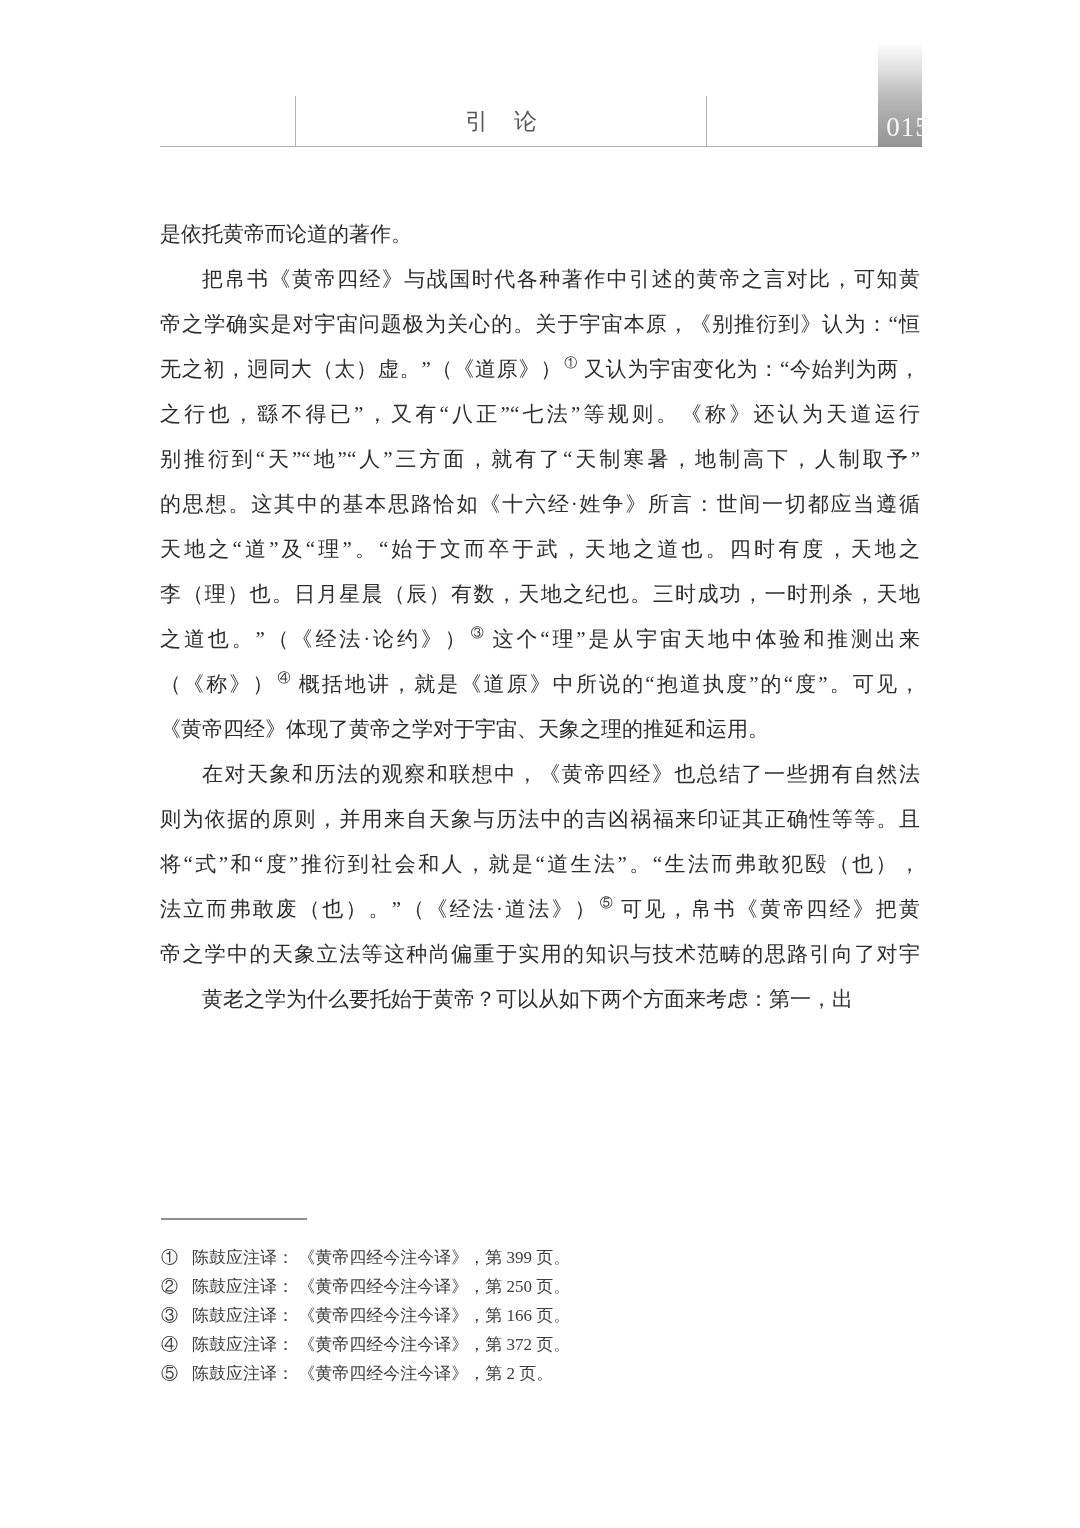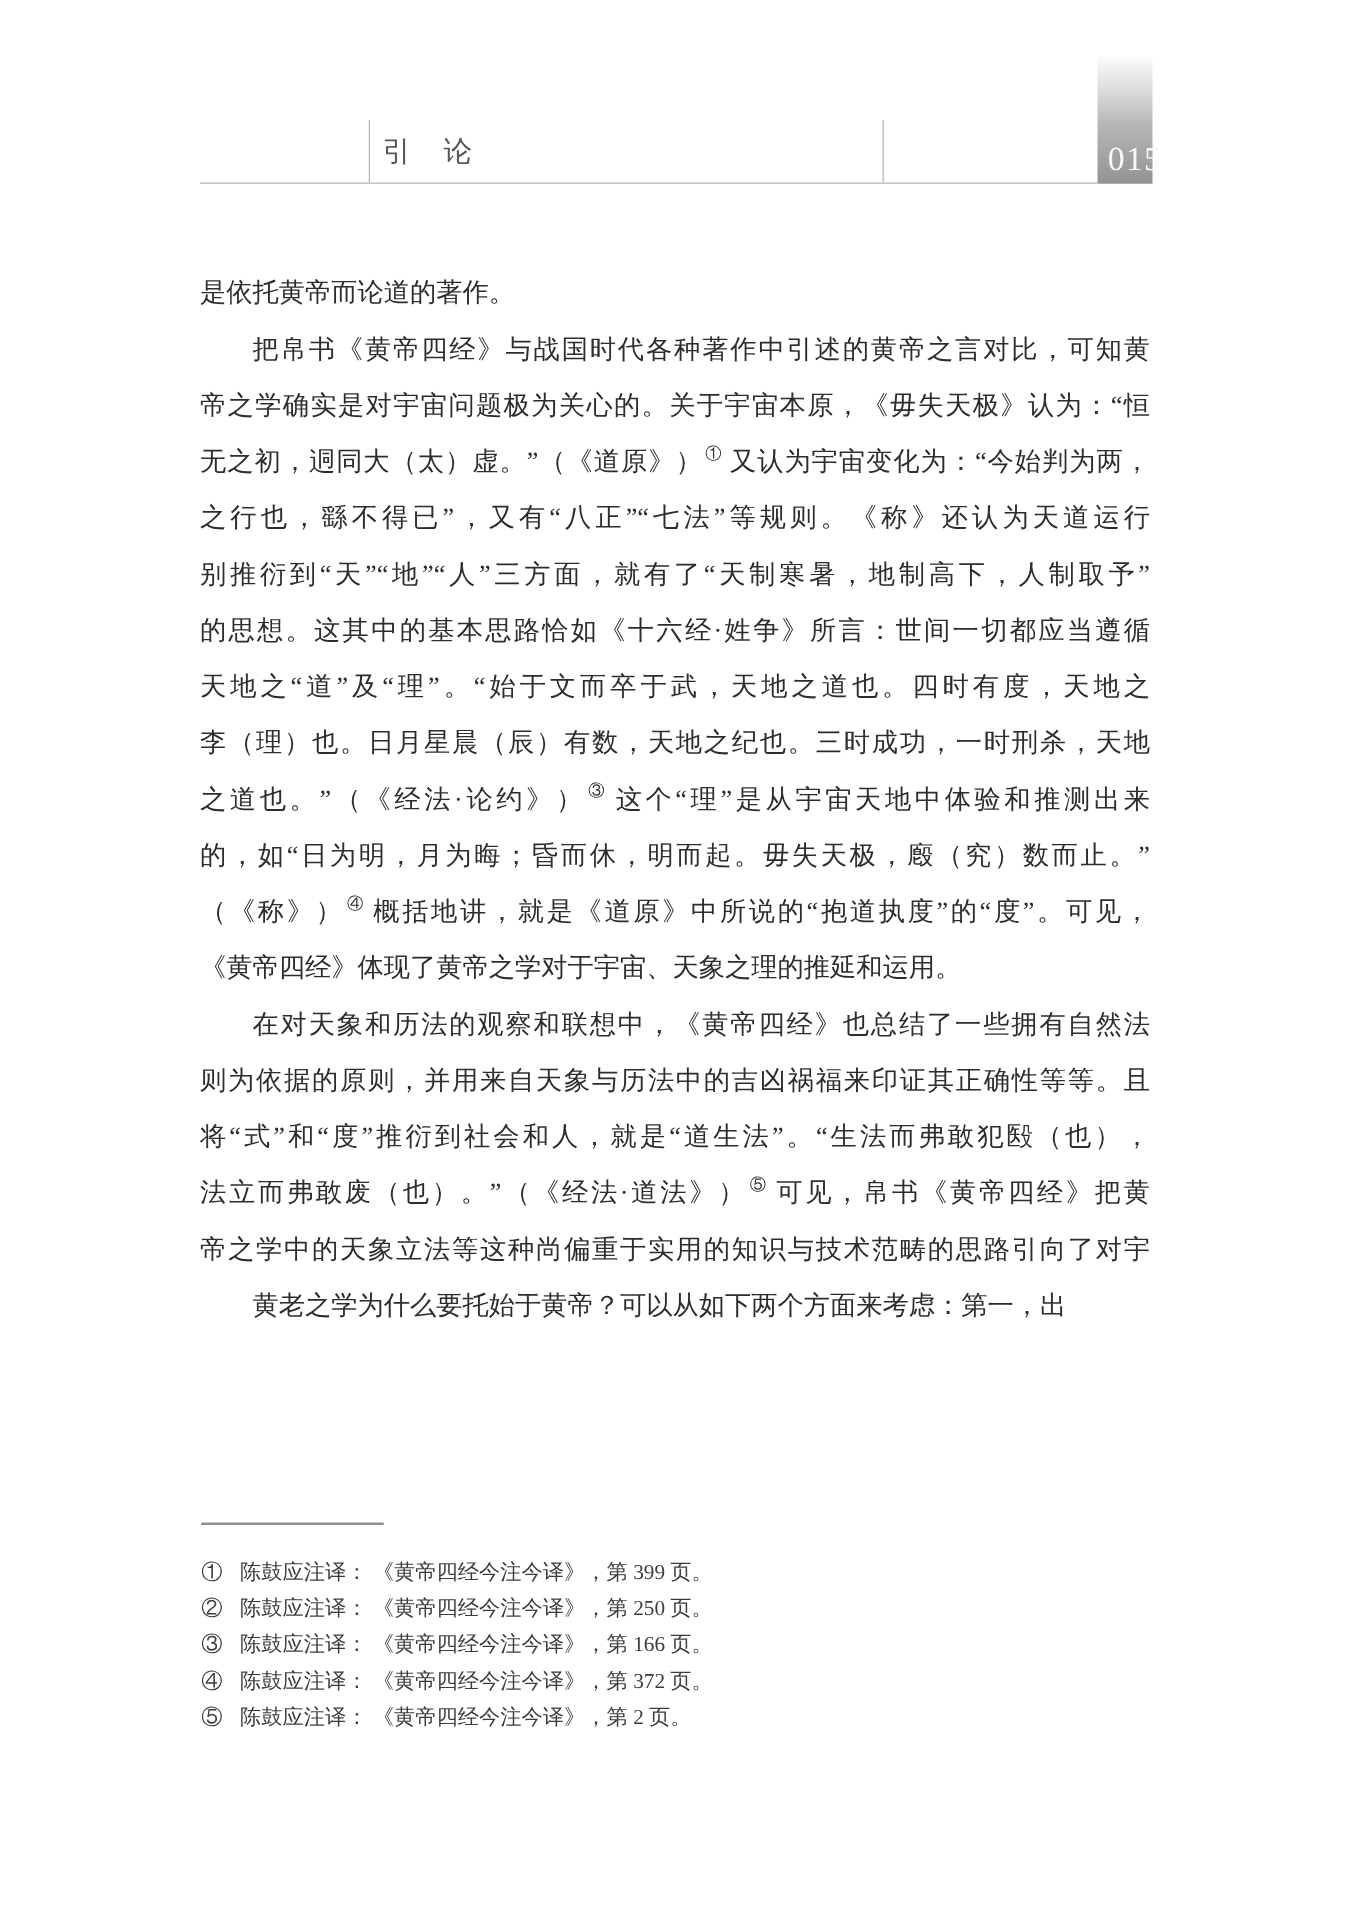--- a/index.html
+++ b/index.html
@@ -35,20 +35,21 @@
     background: #b4b4b4;
   }
   #header-title-cell {
     position: absolute;
     left: 296px;
     top: 96px;
     width: 410px;
     height: 50px;
     display: flex;
     align-items: center;
+    justify-content: center;
   }
   #header-title {
     font-size: 23px;
     color: #575757;
     letter-spacing: 10px;
     text-indent: 10px;
     white-space: nowrap;
   }
   #page-number-badge {
     position: absolute;
@@ -140,29 +141,28 @@
     <span id="header-title">引 论</span>
   </div>
   <div id="header-rule"></div>
   <div id="page-number-badge">
     <span id="page-number">015</span>
   </div>
 
   <div id="body-text">
       <div class="body-line no-fill"><span>是依托黄帝而论道的著作。</span></div>
       <div class="body-line indent"><span>把帛书《黄帝四经》与战国时代各种著作中引述的黄帝之言对比，可知黄</span></div>
-      <div class="body-line"><span>帝之学确实是对宇宙问题极为关心的。关于宇宙本原，《毋失天极》认为：“恒</span></div>
+      <div class="body-line"><span>帝之学确实是对宇宙问题极为关心的。关于宇宙本原，《别推衍到》认为：“恒</span></div>
       <div class="body-line"><span>无之初，迵同大（太）虚。”（《道原》）</span><sup class="fnref">①</sup><span>又认为宇宙变化为：“今始判为两，</span></div>
       <div class="body-line"><span>之行也，繇不得已”，又有“八正”“七法”等规则。《称》还认为天道运行</span></div>
       <div class="body-line"><span>别推衍到“天”“地”“人”三方面，就有了“天制寒暑，地制高下，人制取予”</span></div>
       <div class="body-line"><span>的思想。这其中的基本思路恰如《十六经·姓争》所言：世间一切都应当遵循</span></div>
       <div class="body-line"><span>天地之“道”及“理”。“始于文而卒于武，天地之道也。四时有度，天地之</span></div>
       <div class="body-line"><span>李（理）也。日月星晨（辰）有数，天地之纪也。三时成功，一时刑杀，天地</span></div>
       <div class="body-line"><span>之道也。”（《经法·论约》）</span><sup class="fnref">③</sup><span>这个“理”是从宇宙天地中体验和推测出来</span></div>
-      <div class="body-line"><span>的，如“日为明，月为晦；昏而休，明而起。毋失天极，廏（究）数而止。”</span></div>
       <div class="body-line"><span>（《称》）</span><sup class="fnref">④</sup><span>概括地讲，就是《道原》中所说的“抱道执度”的“度”。可见，</span></div>
       <div class="body-line no-fill"><span>《黄帝四经》体现了黄帝之学对于宇宙、天象之理的推延和运用。</span></div>
       <div class="body-line indent"><span>在对天象和历法的观察和联想中，《黄帝四经》也总结了一些拥有自然法</span></div>
       <div class="body-line"><span>则为依据的原则，并用来自天象与历法中的吉凶祸福来印证其正确性等等。且</span></div>
       <div class="body-line"><span>将“式”和“度”推衍到社会和人，就是“道生法”。“生法而弗敢犯殹（也），</span></div>
       <div class="body-line"><span>法立而弗敢废（也）。”（《经法·道法》）</span><sup class="fnref">⑤</sup><span>可见，帛书《黄帝四经》把黄</span></div>
       <div class="body-line"><span>帝之学中的天象立法等这种尚偏重于实用的知识与技术范畴的思路引向了对宇</span></div>
       <div class="body-line indent no-fill"><span>黄老之学为什么要托始于黄帝？可以从如下两个方面来考虑：第一，出</span></div>
     </div>
 

